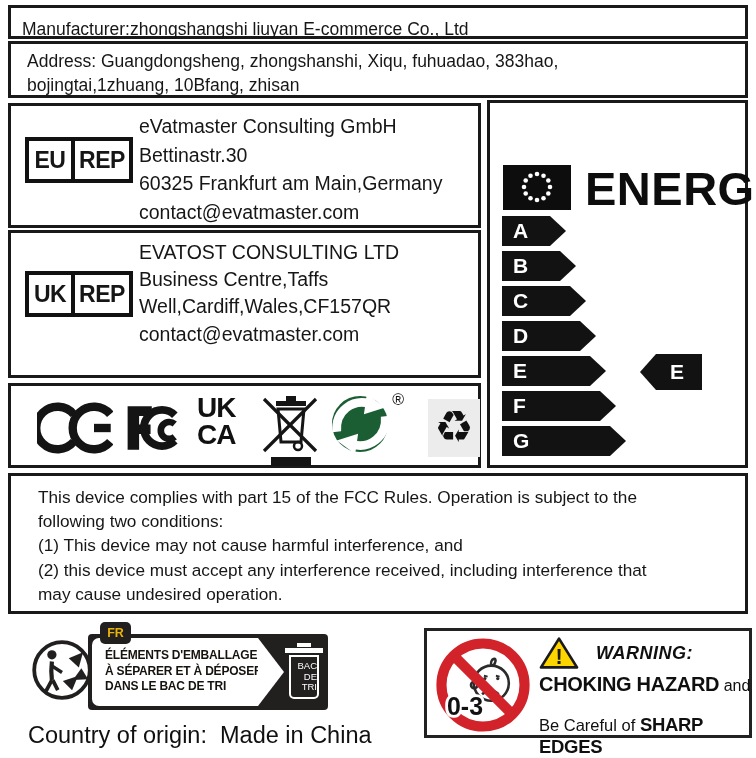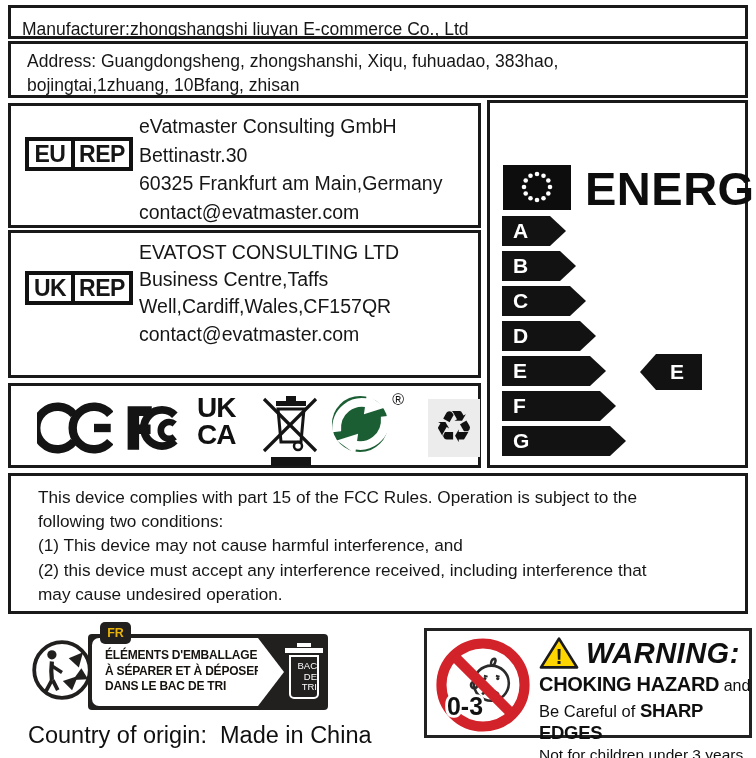--- a/index.html
+++ b/index.html
@@ -10,21 +10,21 @@
   }
   .bx { position:absolute; border:3px solid #191919; background:#fff; }
 
   
   #manufacturer-box { left:8px; top:5px; width:740px; height:34px; padding:11px 11px; font-size:17.5px; }
   #address-box { left:8px; top:41px; width:740px; height:57px; padding:5px 16px; font-size:17.5px; line-height:1.38; }
 
   
   #eu-rep-box { left:8px; top:103px; width:473px; height:125px; }
   #uk-rep-box { left:8px; top:230px; width:473px; height:148px; }
-  .rep-badge { position:absolute; left:14px; display:flex; border:4px solid #111; width:108px; height:34px; background:#fff; }
+  .rep-badge { position:absolute; left:14px; display:flex; border:4px solid #111; width:108px; height:46px; background:#fff; }
   #eu-rep-box .rep-badge { top:31px; }
   #uk-rep-box .rep-badge { top:38px; }
   .rep-badge .cell { display:flex; align-items:center; justify-content:center; font-weight:bold; font-size:23px; letter-spacing:-0.5px; }
   .rep-badge .cell.left  { width:42%; }
   .rep-badge .cell.right { width:58%; border-left:4px solid #111; }
   .rep-text { position:absolute; left:128px; top:6px; font-size:19.5px; }
   #eu-rep-box .rep-text div { line-height:28.5px; }
   #uk-rep-box .rep-text div { line-height:27.2px; }
 
   
@@ -74,24 +74,24 @@
   #fr-bin .handle { width:14px; height:4px; background:#fff; margin:0 auto; }
   #fr-bin .lid { width:38px; height:5px; background:#fff; margin-top:1px; }
   #fr-bin .body { width:30px; height:44px; margin:2px auto 0; border:2px solid #fff; border-radius:0 0 5px 5px;
     color:#fff; font-size:9.5px; font-weight:normal; line-height:1.12; text-align:right; padding-top:4px; }
 
   
   #warning-box { left:424px; top:628px; width:328px; height:110px; border-color:#222; }
   #prohibition-sign { position:absolute; left:8px; top:6px; }
   #warning-content { position:absolute; left:112px; top:4px; width:212px; color:#0f0f0f; }
   #warning-title-row { display:flex; align-items:center; gap:7px; }
-  #warning-title { font-style:italic; font-weight:600; font-size:29px; letter-spacing:0.5px; }
+  #warning-title { font-style:italic; font-weight:600; font-size:18px; letter-spacing:0.5px;margin-left:10px; }
   .wline1 { margin-top:2px; font-size:16px; }
   .wline1 b { font-size:20px; letter-spacing:-0.3px; }
-  .wline2 { margin-top:4px; font-size:16.5px; }
+  .wline2 { margin-top:18px; font-size:16.5px; }
   .wline2 b { font-size:18.5px; letter-spacing:-0.3px; }
   .wline3 { margin-top:2px; font-size:15.5px; }
 
   #origin-line { position:absolute; left:28px; top:722px; font-size:23.5px; color:#101010; white-space:pre; }
 </style>
 </head>
 <body>
 
 <div id="page">
 

